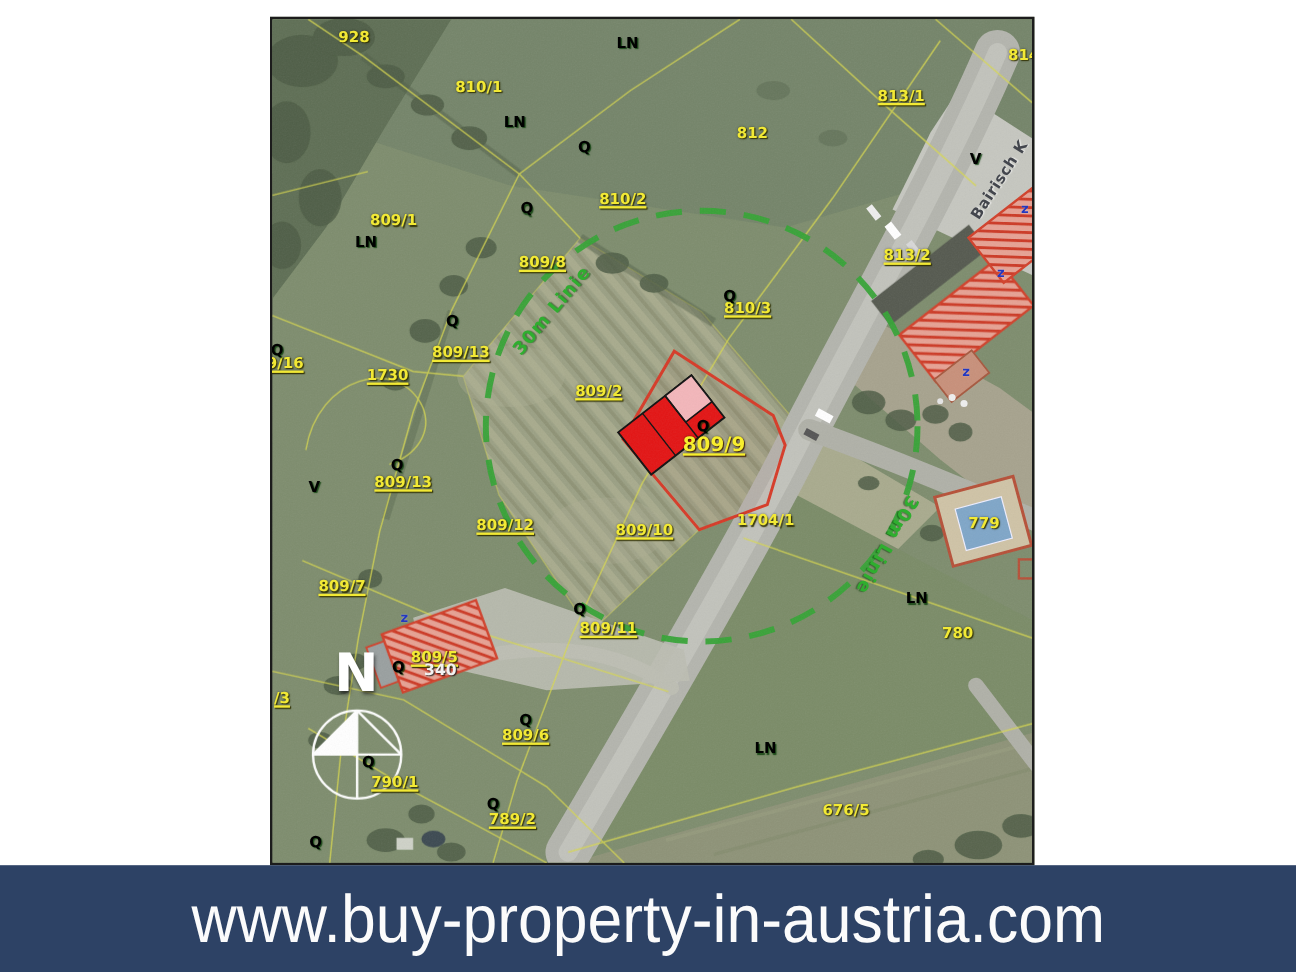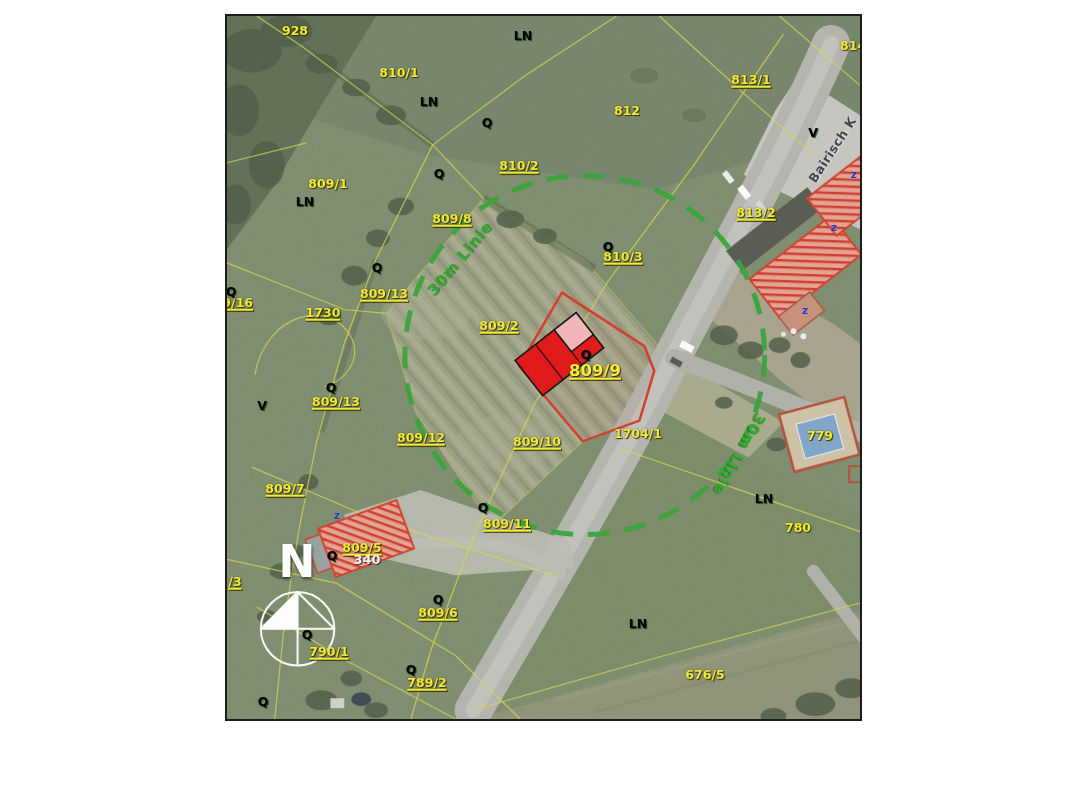--- a/index.html
+++ b/index.html
@@ -258,14 +258,17 @@
           <div class="lbl k-b" style="left: 607px; top: 211px;">z</div>
           <div class="lbl k-b" style="left: 627px; top: 158px;">z</div>
           <div class="lbl k-b" style="left: 110px; top: 499px;">z</div>
           <div class="lbl k-st" style="left: 606px; top: 134px; transform: translate(-50%, -50%) rotate(-57deg);">Bairisch K</div>
           <div class="lbl k-c" style="left: 233px; top: 243px; transform: translate(-50%, -50%) rotate(-50deg);">30m Linie</div>
           <div class="lbl k-c" style="left: 512px; top: 438px; transform: translate(-50%, -50%) rotate(119deg);">30m Linie</div>
         </div>
     </div>
   </div>
 
+  <div class="banner">
+    <div class="banner-text">www.buy-property-in-austria.com</div>
+  </div>
 
 </div>
 
 </body></html>

